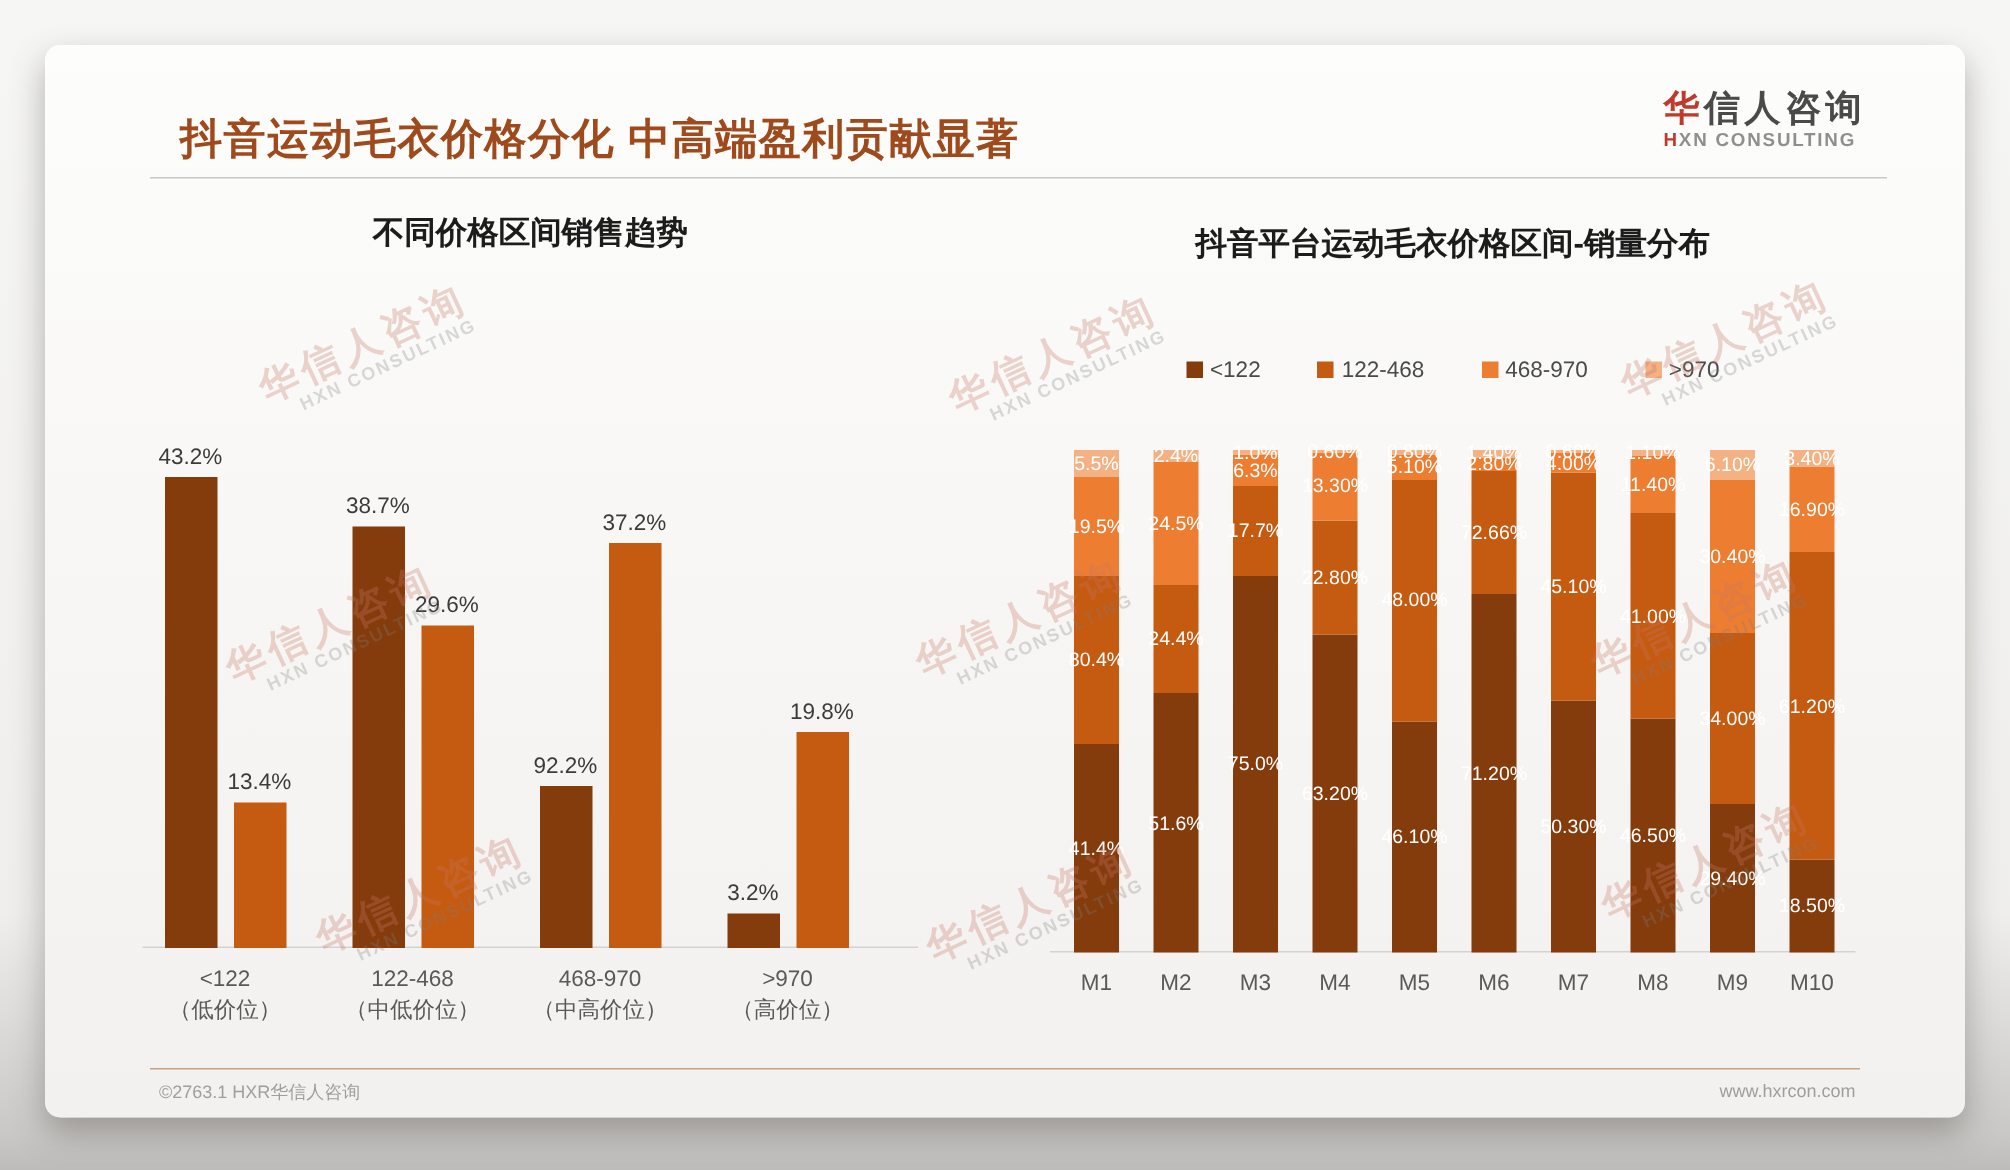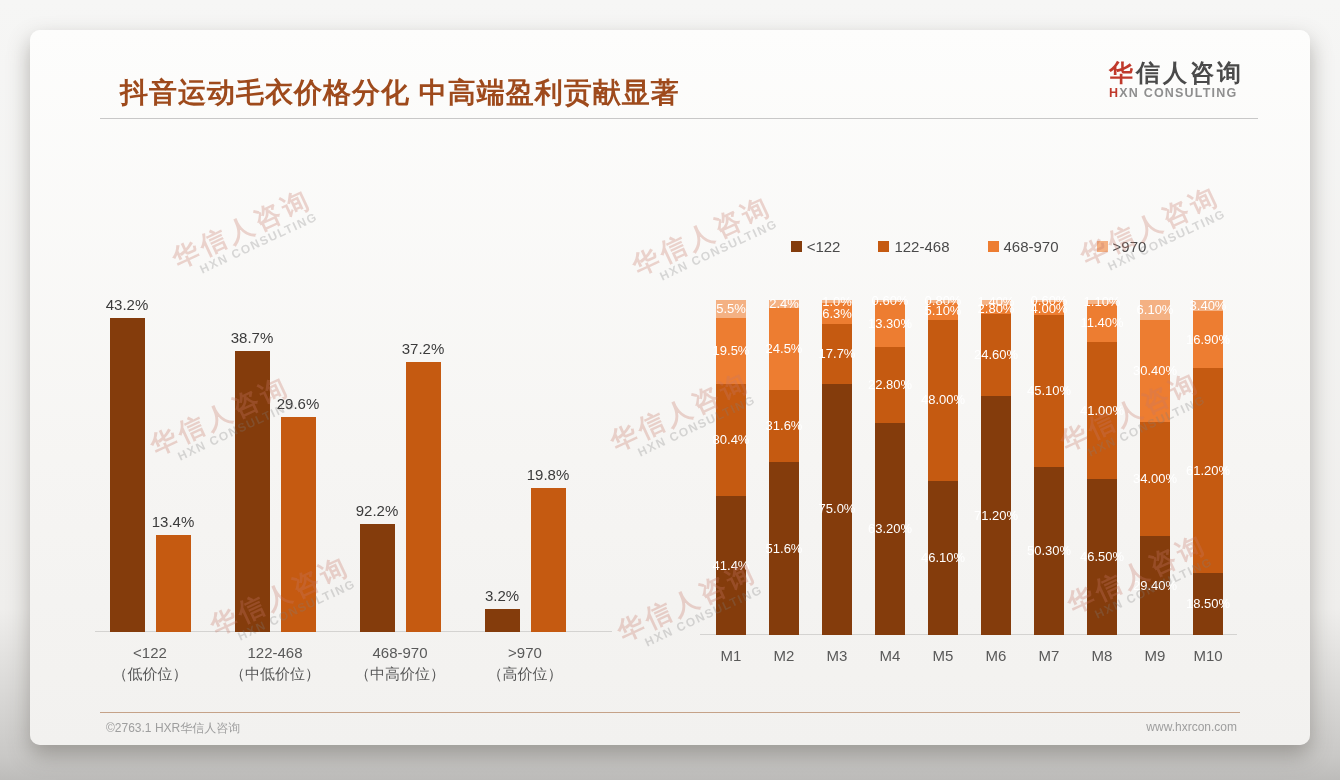--- a/index.html
+++ b/index.html
@@ -61,21 +61,23 @@
   <div class="slide-title">抖音运动毛衣价格分化 中高端盈利贡献显著</div>
 
   <div class="logo">
     <div class="logo-zh"><span class="accent">华</span><span>信人咨询</span></div>
     <div class="logo-en"><span class="accent">H</span><span>XN CONSULTING</span></div>
   </div>
 
   <div class="title-divider"></div>
 
   <div class="chart-title" id="left-chart-title">
+    <div>不同价格区间销售趋势</div>
   </div>
+  <div class="chart-title" id="right-chart-title">抖音平台运动毛衣价格区间-销量分布</div>
 
   <div class="legend" id="right-legend">
       <div class="legend-item">
         <div class="legend-swatch" style="background: rgb(132, 60, 12);"></div>
         <div class="">&lt;122</div>
       </div>
       <div class="legend-item">
         <div class="legend-swatch" style="background: rgb(197, 90, 17);"></div>
         <div class="">122-468</div>
       </div>
@@ -125,21 +127,21 @@
       <div class="seg-label" style="left: 1px; width: 60px; bottom: 61.345px;">41.4%</div>
       <div class="seg-label" style="left: 1px; width: 60px; bottom: 186.97px;">80.4%</div>
       <div class="seg-label" style="left: 1px; width: 60px; bottom: 275.913px;">19.5%</div>
       <div class="seg-label" style="left: 1px; width: 60px; bottom: 317.787px;">5.5%</div>
       <div class="x-label" style="left: 1px; width: 60px; top: 345px;">M1</div>
       <div class="bar-seg" style="left: 69px; width: 30px; bottom: 0px; height: 172.86px; background: rgb(132, 60, 12);"></div>
       <div class="bar-seg" style="left: 69px; width: 30px; bottom: 172.86px; height: 72.025px; background: rgb(197, 90, 17);"></div>
       <div class="bar-seg" style="left: 69px; width: 30px; bottom: 244.885px; height: 82.075px; background: rgb(237, 125, 49);"></div>
       <div class="bar-seg" style="left: 69px; width: 30px; bottom: 326.96px; height: 8.04px; background: rgb(244, 177, 131);"></div>
       <div class="seg-label" style="left: 54px; width: 60px; bottom: 78.43px;">51.6%</div>
-      <div class="seg-label" style="left: 54px; width: 60px; bottom: 200.873px;">31.6%</div>
+      <div class="seg-label" style="left: 54px; width: 60px; bottom: 200.873px;">24.4%</div>
       <div class="seg-label" style="left: 54px; width: 60px; bottom: 277.923px;">24.5%</div>
       <div class="seg-label" style="left: 54px; width: 60px; bottom: 322.98px;">2.4%</div>
       <div class="x-label" style="left: 54px; width: 60px; top: 345px;">M2</div>
       <div class="bar-seg" style="left: 122px; width: 30px; bottom: 0px; height: 251.25px; background: rgb(132, 60, 12);"></div>
       <div class="bar-seg" style="left: 122px; width: 30px; bottom: 251.25px; height: 59.295px; background: rgb(197, 90, 17);"></div>
       <div class="bar-seg" style="left: 122px; width: 30px; bottom: 310.545px; height: 21.105px; background: rgb(237, 125, 49);"></div>
       <div class="bar-seg" style="left: 122px; width: 30px; bottom: 331.65px; height: 3.35px; background: rgb(244, 177, 131);"></div>
       <div class="seg-label" style="left: 107px; width: 60px; bottom: 117.625px;">75.0%</div>
       <div class="seg-label" style="left: 107px; width: 60px; bottom: 272.897px;">17.7%</div>
       <div class="seg-label" style="left: 107px; width: 60px; bottom: 313.098px;">6.3%</div>
@@ -161,21 +163,21 @@
       <div class="seg-label" style="left: 213px; width: 60px; bottom: 69.2175px;">46.10%</div>
       <div class="seg-label" style="left: 213px; width: 60px; bottom: 226.835px;">48.00%</div>
       <div class="seg-label" style="left: 213px; width: 60px; bottom: 315.777px;">5.10%</div>
       <div class="seg-label" style="left: 213px; width: 60px; bottom: 325.66px;">0.80%</div>
       <div class="x-label" style="left: 213px; width: 60px; top: 345px;">M5</div>
       <div class="bar-seg" style="left: 281px; width: 30px; bottom: 0px; height: 238.52px; background: rgb(132, 60, 12);"></div>
       <div class="bar-seg" style="left: 281px; width: 30px; bottom: 238.52px; height: 82.41px; background: rgb(197, 90, 17);"></div>
       <div class="bar-seg" style="left: 281px; width: 30px; bottom: 320.93px; height: 9.38px; background: rgb(237, 125, 49);"></div>
       <div class="bar-seg" style="left: 281px; width: 30px; bottom: 330.31px; height: 4.69px; background: rgb(244, 177, 131);"></div>
       <div class="seg-label" style="left: 266px; width: 60px; bottom: 111.26px;">71.20%</div>
-      <div class="seg-label" style="left: 266px; width: 60px; bottom: 271.725px;">24.60%</div>
+      <div class="seg-label" style="left: 266px; width: 60px; bottom: 271.725px;">72.66%</div>
       <div class="seg-label" style="left: 266px; width: 60px; bottom: 317.62px;">2.80%</div>
       <div class="seg-label" style="left: 266px; width: 60px; bottom: 324.655px;">1.40%</div>
       <div class="x-label" style="left: 266px; width: 60px; top: 345px;">M6</div>
       <div class="bar-seg" style="left: 334px; width: 30px; bottom: 0px; height: 168.505px; background: rgb(132, 60, 12);"></div>
       <div class="bar-seg" style="left: 334px; width: 30px; bottom: 168.505px; height: 151.085px; background: rgb(197, 90, 17);"></div>
       <div class="bar-seg" style="left: 334px; width: 30px; bottom: 319.59px; height: 13.4px; background: rgb(237, 125, 49);"></div>
       <div class="bar-seg" style="left: 334px; width: 30px; bottom: 332.99px; height: 2.01px; background: rgb(244, 177, 131);"></div>
       <div class="seg-label" style="left: 319px; width: 60px; bottom: 76.2525px;">50.30%</div>
       <div class="seg-label" style="left: 319px; width: 60px; bottom: 236.048px;">45.10%</div>
       <div class="seg-label" style="left: 319px; width: 60px; bottom: 318.29px;">4.00%</div>

